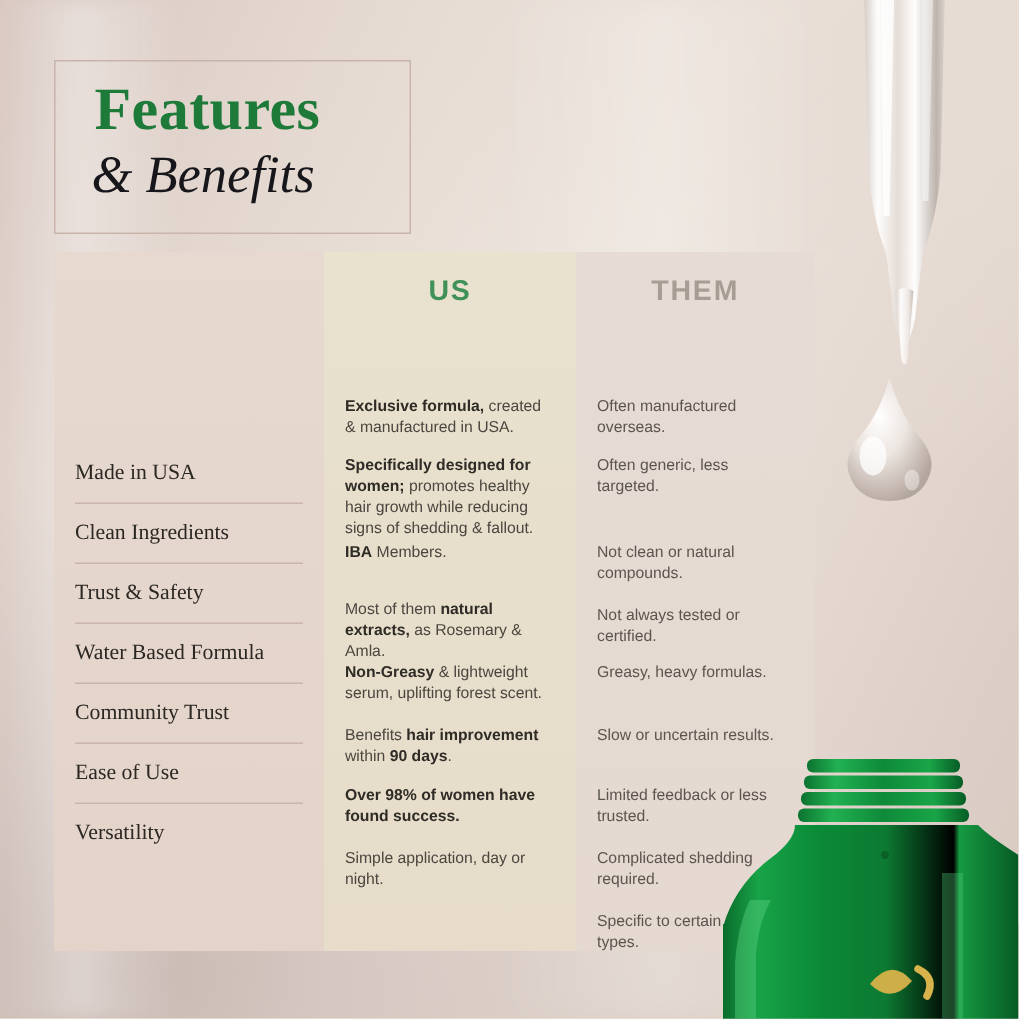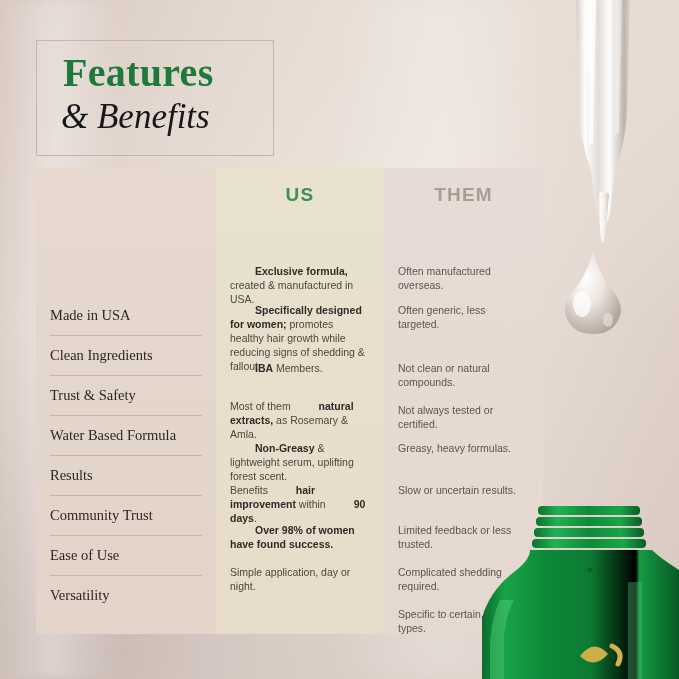--- a/index.html
+++ b/index.html
@@ -89,21 +89,21 @@
   .feat-last{border-bottom:none;}
 
   
   .cell{
     font-family:"Liberation Sans",sans-serif;
     font-size:10.5px;line-height:14px;color:#4b463f;
     height:39px;margin-bottom:0;
     padding-top:2px;
     box-sizing:border-box;
   }
-  .cell b{font-weight:700;color:#2f2b26;margin-left:25px;}
+  .cell b{font-weight:700;color:#2f2b26;}
   .cell-them{color:#5c554e;}
   .cells-top{margin-top:56px;}
 
   
   .dropper{position:absolute;left:553px;top:-6px;width:120px;height:360px;}
   .drop-bead{position:absolute;left:556px;top:250px;width:74px;height:86px;}
 
   
   .bottle{position:absolute;left:430px;top:496px;width:249px;height:190px;}
 </style>
@@ -120,21 +120,20 @@
 </div>
 
 <div class="table">
 
   <div class="col col-features">
     <div class="head head-spacer"></div>
     <div class="feat feat-top">Made in USA</div>
     <div class="feat">Clean Ingredients</div>
     <div class="feat">Trust &amp; Safety</div>
     <div class="feat">Water Based Formula</div>
-    <div class="feat">Results</div>
     <div class="feat">Community Trust</div>
     <div class="feat">Ease of Use</div>
     <div class="feat feat-last">Versatility</div>
   </div>
 
   <div class="col col-us">
     <div class="head head-us">US</div>
     <div class="cells-top">
       <div class="cell"><b>Exclusive formula,</b><span> created &amp; manufactured in USA.</span></div>
       <div class="cell" style="height:58px"><b>Specifically designed for women;</b><span> promotes healthy hair growth while reducing signs of shedding &amp; fallout.</span></div>

